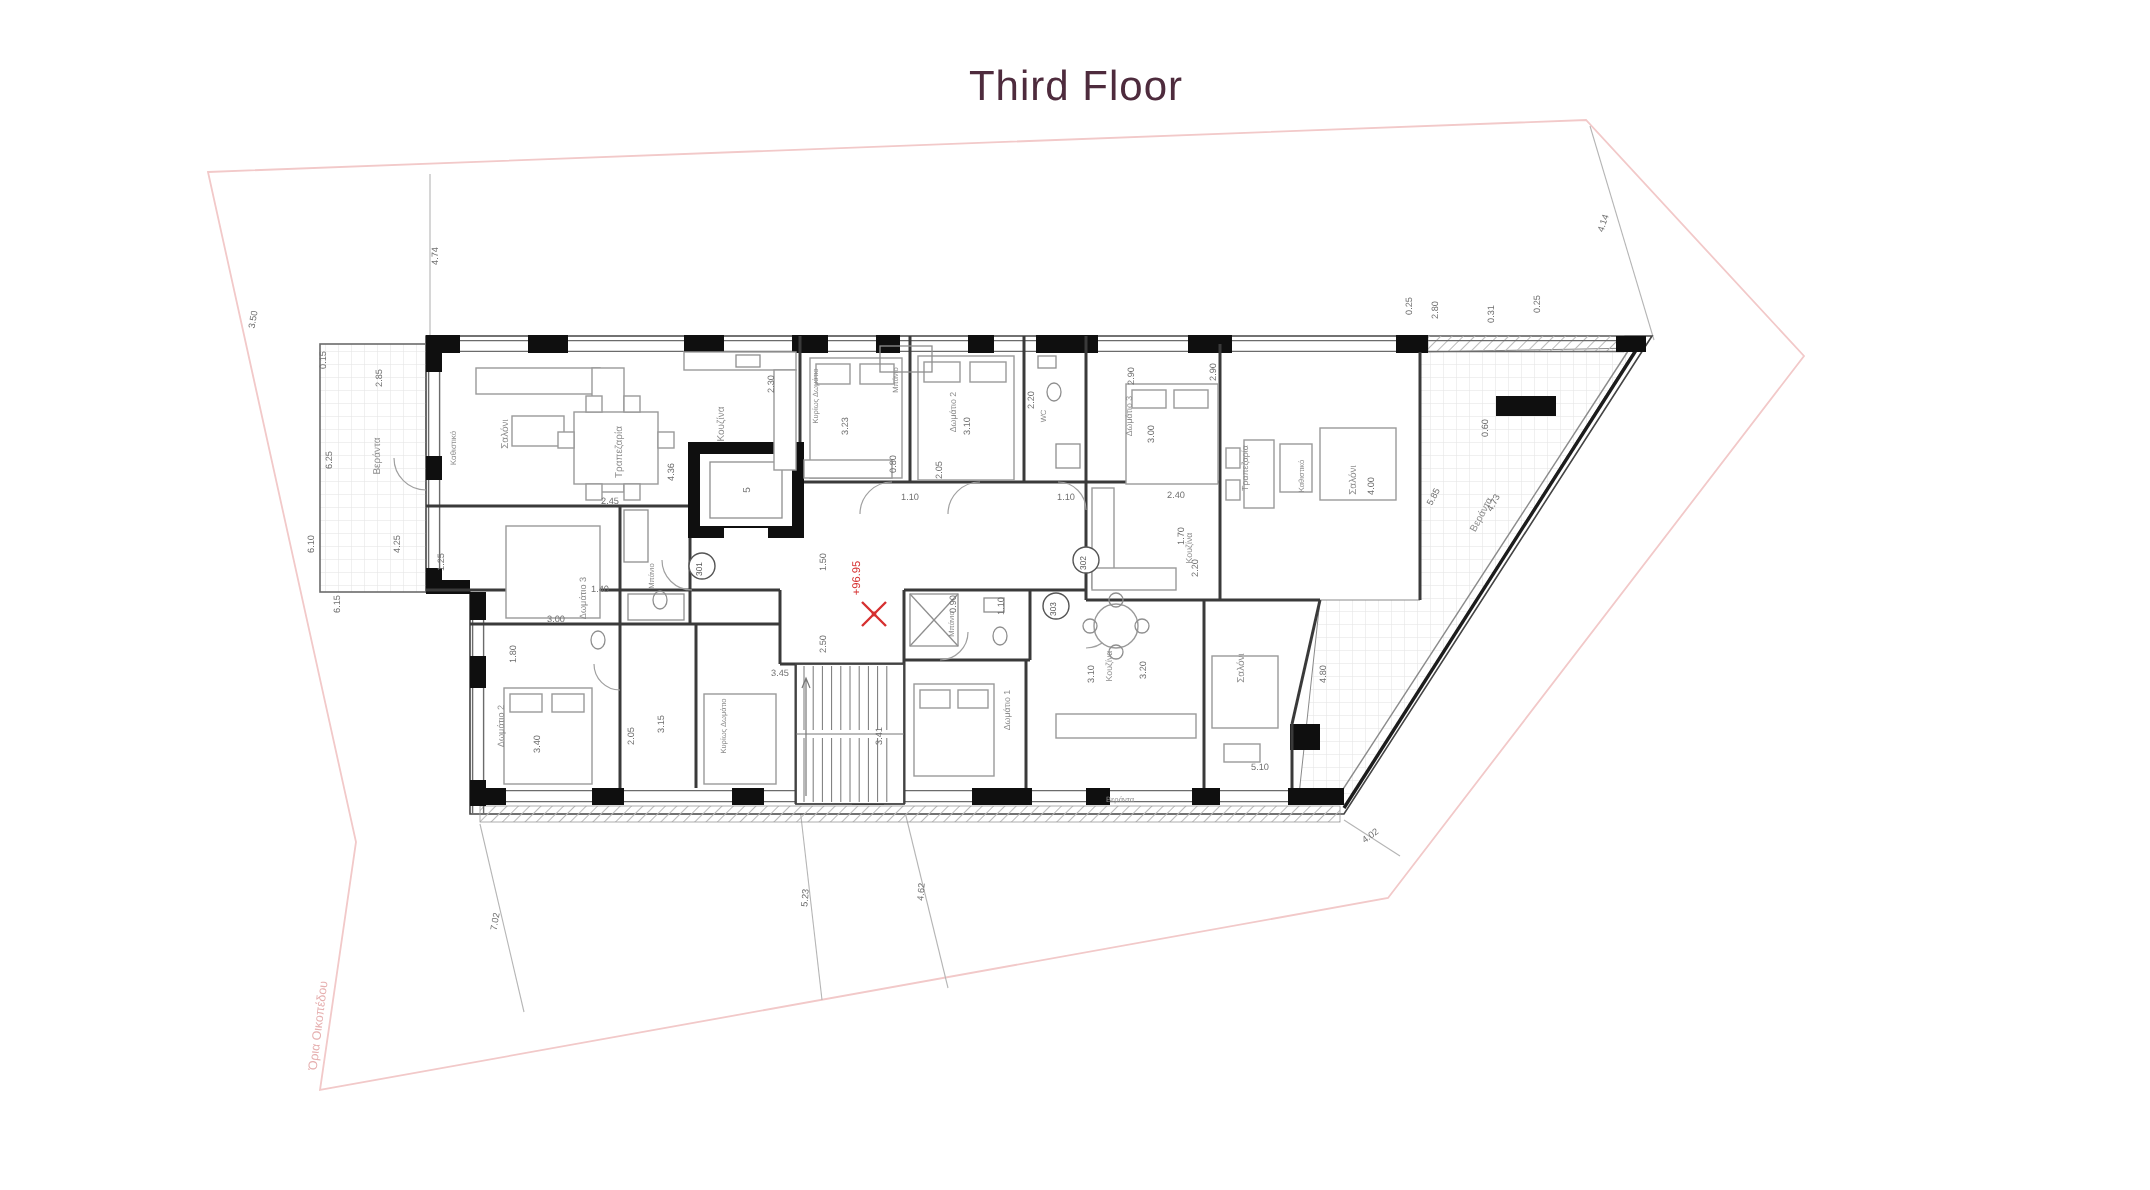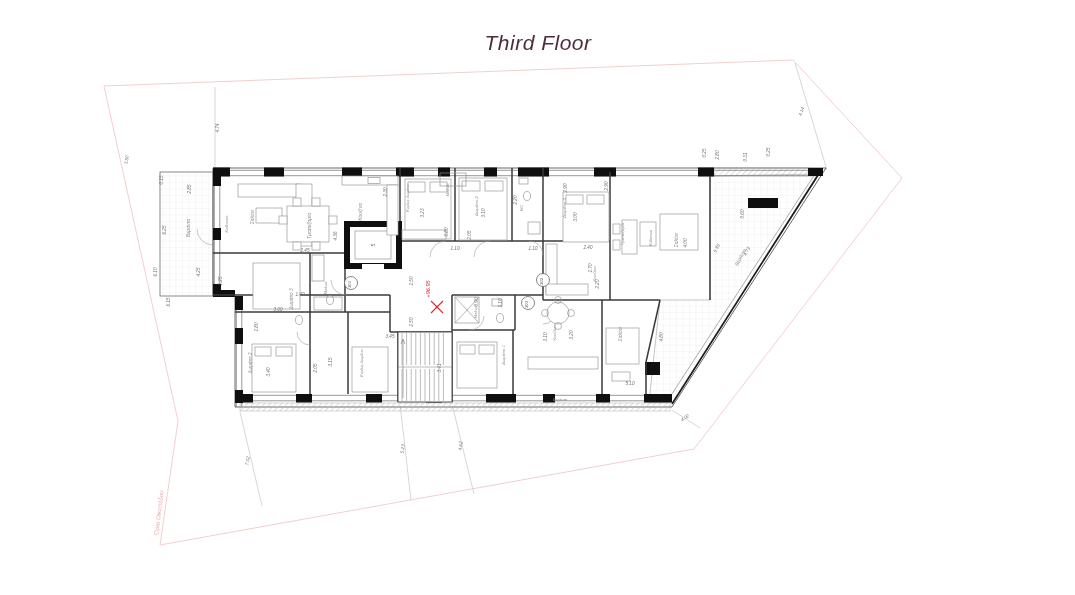--- a/index.html
+++ b/index.html
@@ -1,17 +1,17 @@
 <!DOCTYPE html>
 <html><head>
 <meta charset="utf-8">
 <style>
   html,body{margin:0;padding:0;background:#ffffff;}
   .page{position:relative;width:1075px;height:595px;background:#fff;overflow:hidden;
-        font-family:"Liberation Sans",sans-serif;font-style:italic;}
+        font-family:"Liberation Sans",sans-serif;}
   svg{display:block}
   .room-label{fill:#8d8d8d;text-anchor:middle;font-family:"Liberation Sans",sans-serif;}
   .dim-label{fill:#6f6f6f;text-anchor:middle;font-size:4.6px;font-family:"Liberation Sans",sans-serif;}
   .title-text{fill:#4e2b3d;font-size:21px;letter-spacing:.5px;text-anchor:middle;
               font-family:"Liberation Sans",sans-serif;}
   .boundary{stroke:#f2c9c9;stroke-width:.9;fill:none;}
   .boundary-text{fill:#e6b0b0;font-size:6.2px;text-anchor:middle;}
   .ext{stroke:#b5b5b5;stroke-width:.55;fill:none;}
   .thin{stroke:#6b6b6b;stroke-width:.7;fill:none;}
   .iwall{stroke:#3a3a3a;stroke-width:1.5;fill:none;}

